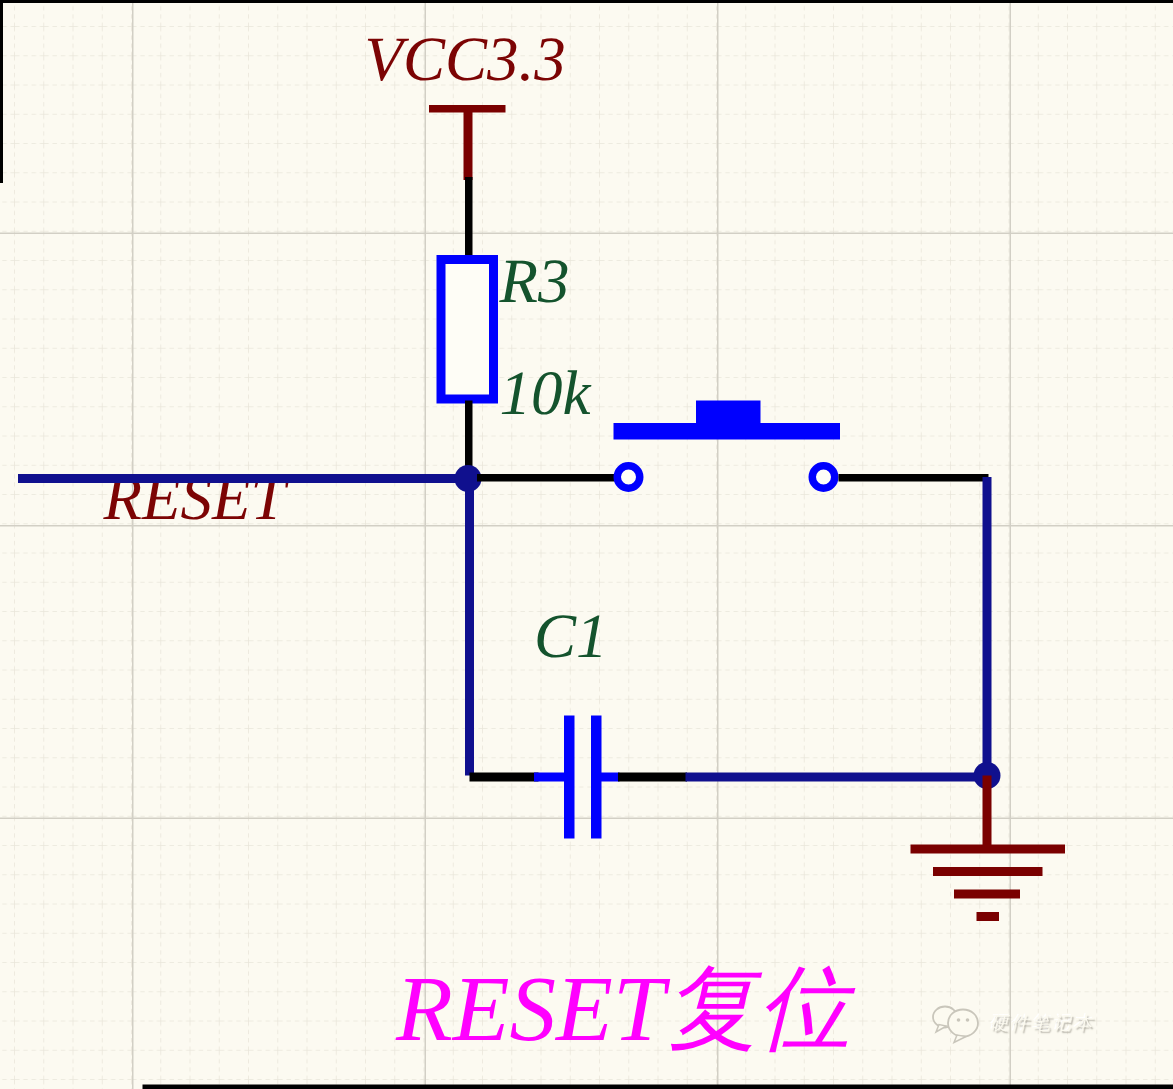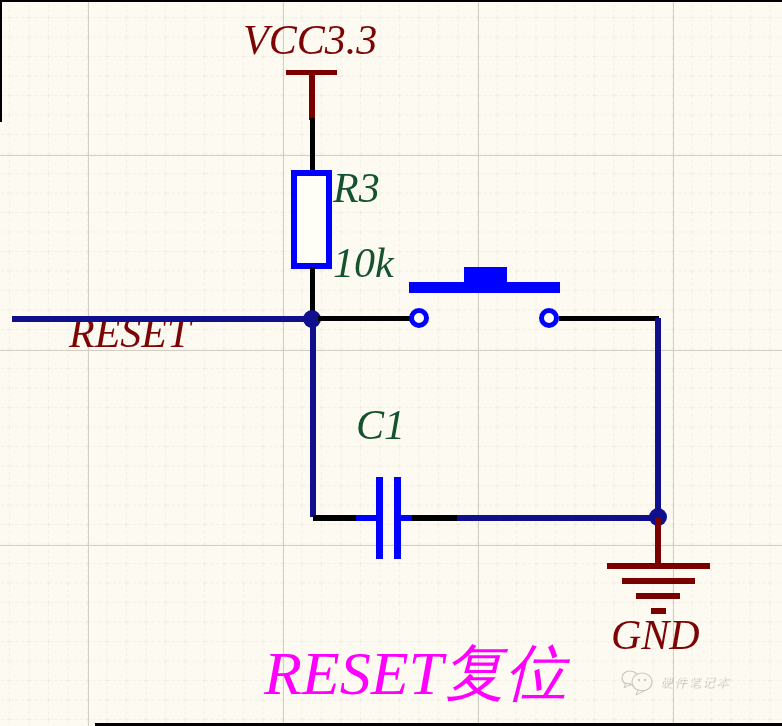--- a/index.html
+++ b/index.html
@@ -82,21 +82,20 @@
   <div class="wb" style="left:400px;top:515px;width:13px;height:6px;"></div>
   <div class="wk" style="left:412px;top:515px;width:46px;height:6px;"></div>
   <div class="wn" style="left:457px;top:515px;width:194px;height:6px;"></div>
   <div class="dot" style="left:649px;top:508px;"></div>
 
   <div class="wm" style="left:655px;top:517px;width:6px;height:49px;"></div>
   <div class="wm" style="left:607px;top:563px;width:103px;height:6px;"></div>
   <div class="wm" style="left:622px;top:578px;width:73px;height:6px;"></div>
   <div class="wm" style="left:636px;top:593px;width:44px;height:6px;"></div>
   <div class="wm" style="left:651px;top:608px;width:15px;height:6px;"></div>
-  <span class="lbl maroon" style="left:611px;top:614px;">GND</span>
 
   <span class="title" style="left:264px;top:642px;">RESET复位</span>
 
   <div class="wm-box">
     <svg width="36" height="28" viewBox="0 0 36 28">
       <ellipse cx="10" cy="10" rx="8" ry="7" fill="#fcfaf0" stroke="#c9c6bb" stroke-width="1.2"></ellipse>
       <path d="M6 15 L4 20 L11 16 Z" fill="#fcfaf0" stroke="#c9c6bb" stroke-width="1"></path>
       <ellipse cx="22" cy="14" rx="10" ry="9" fill="#fcfaf0" stroke="#c9c6bb" stroke-width="1.2"></ellipse>
       <path d="M18 22 L16 27 L24 23 Z" fill="#fcfaf0" stroke="#c9c6bb" stroke-width="1"></path>
       <circle cx="19" cy="12" r="1.2" fill="#c9c6bb"></circle>

